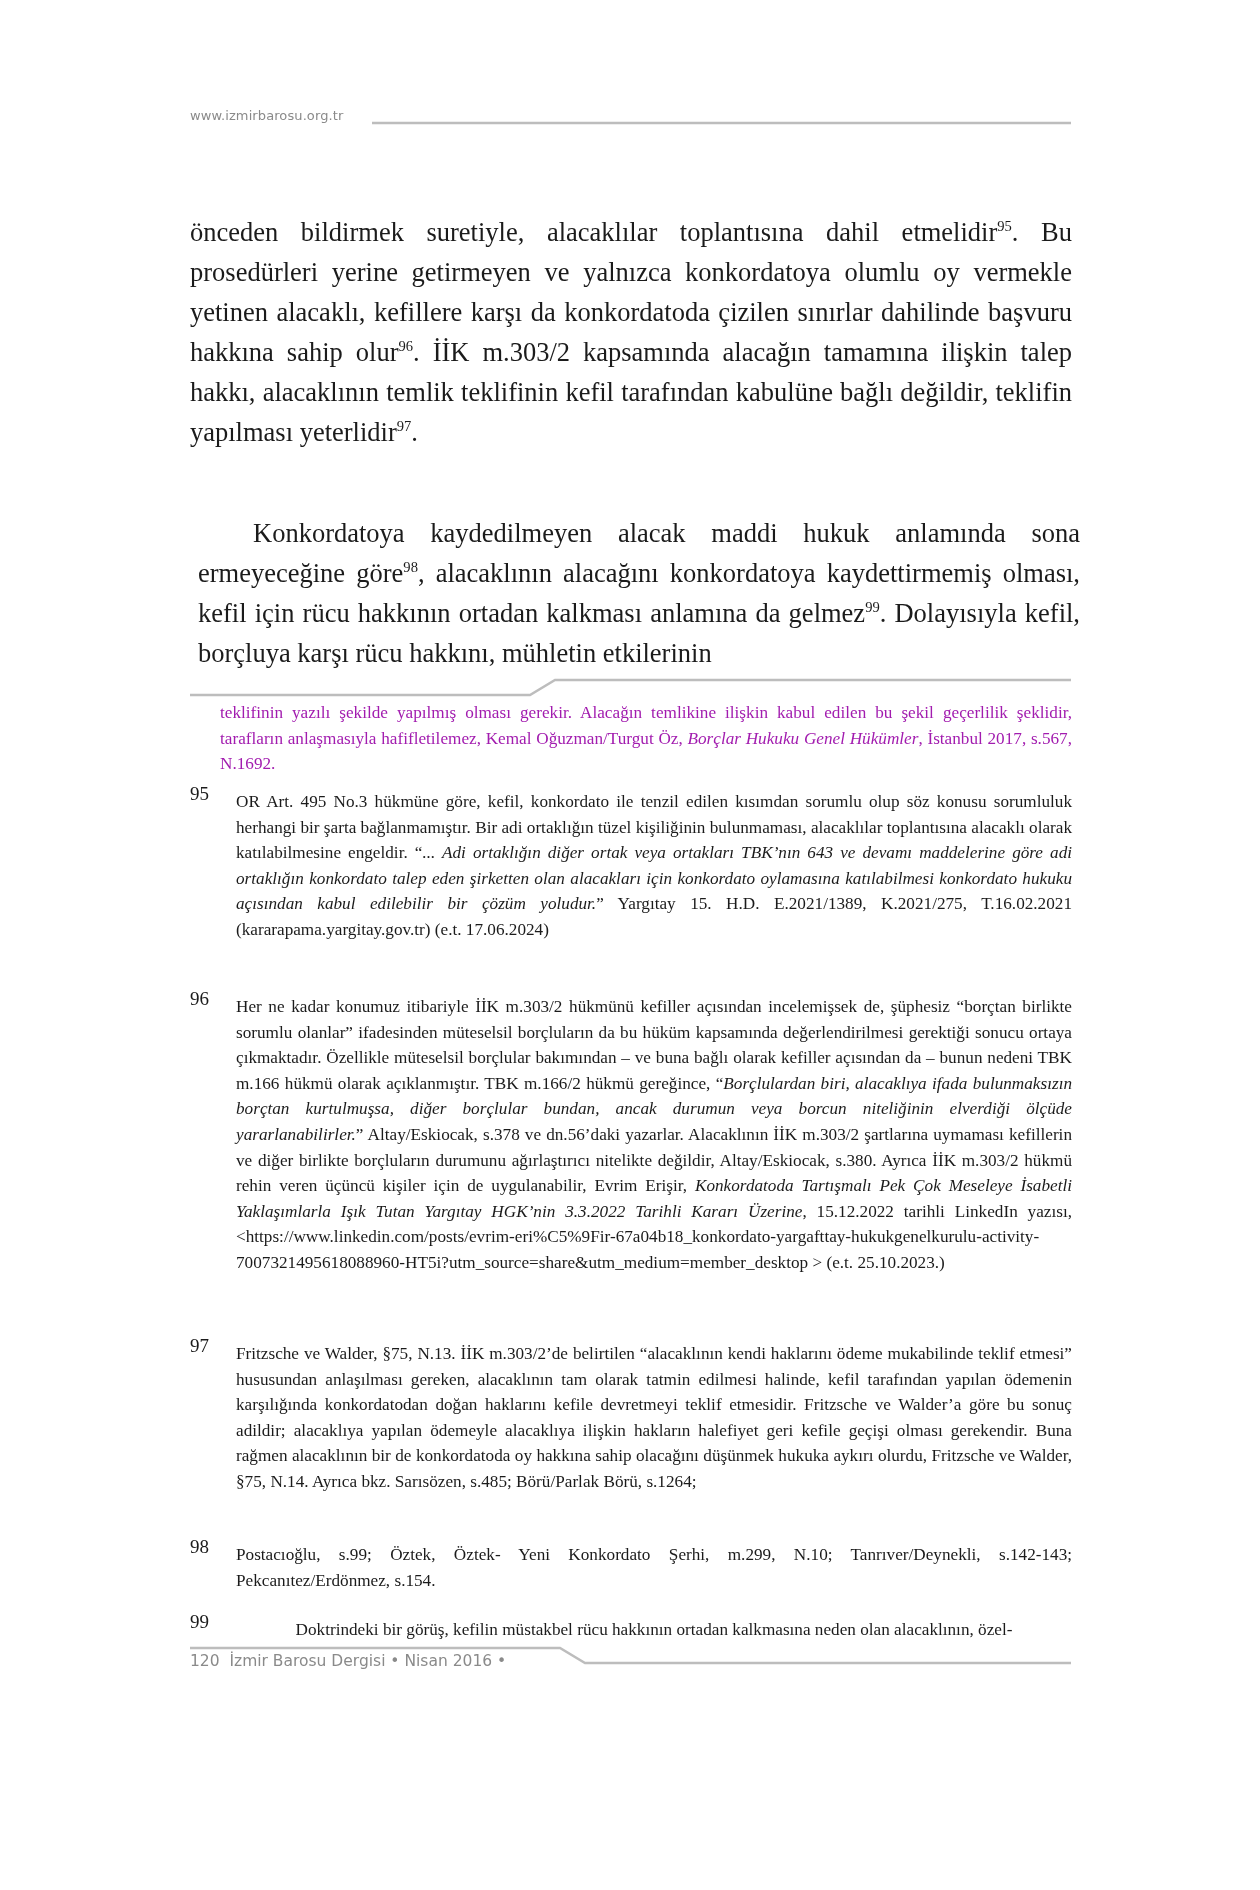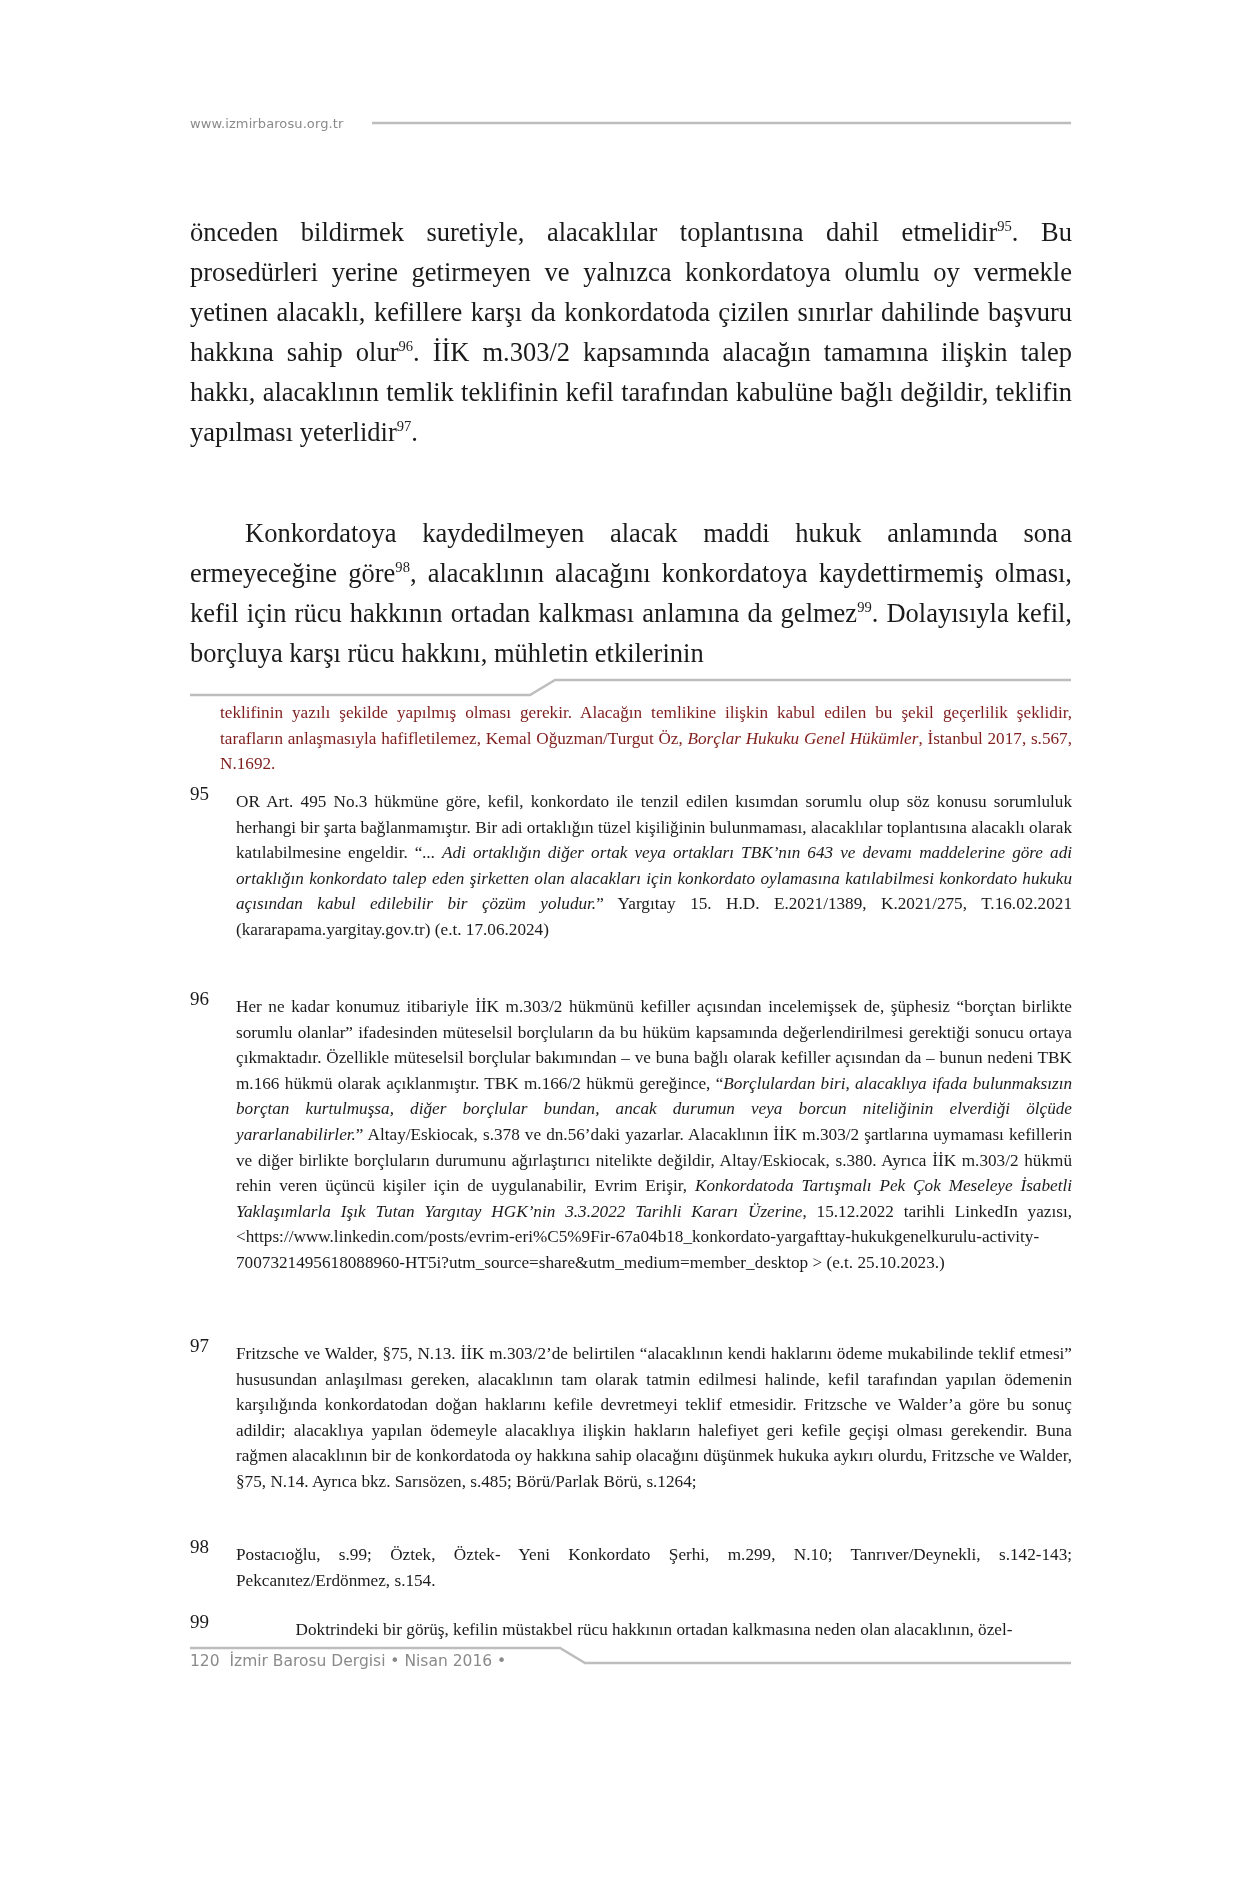--- a/index.html
+++ b/index.html
@@ -1,39 +1,39 @@
 <!DOCTYPE html>
 <html><head>
 <meta charset="utf-8">
 <style>
   html, body { margin: 0; padding: 0; background: #ffffff; }
   body { width: 1260px; height: 1890px; position: relative; overflow: hidden; }
   .page { position: absolute; left: 0; top: 0; width: 1260px; height: 1890px; }
 
   .header-url {
-    position: absolute; left: 190px; top: 116px;
+    position: absolute; left: 190px; top: 108px;
     font-family: "DejaVu Sans", sans-serif; font-size: 13px; color: #8a8a8a;
     letter-spacing: 0.1px;
   }
 
   .body-text {
     position: absolute; left: 190px; width: 882px;
     font-family: "Liberation Serif", serif; font-size: 26.5px; line-height: 40px;
     color: #1b1b1b; text-align: justify;
   }
   .body-text p { margin: 0; font-family: Liberation Serif, serif; }
   .p1 { top: 212px; }
-  .p2 { top: 513px; }
+  .p2 { top: 513px; margin-left: 8px; }
   .p2 p { text-indent: 55px; }
   sup { font-size: 0.55em; line-height: 0; vertical-align: super; }
 
   .fn-area {
     position: absolute; left: 190px; width: 882px;
     font-family: "Liberation Serif", serif; font-size: 17.2px; line-height: 25.5px;
-    color: #7f1d1d; text-align: justify;
+    color: #a21caf; text-align: justify;
   }
   .fn-cont { top: 700px; left: 220px; width: 852px; }
   .fn { position: absolute; left: 190px; width: 882px; }
   .fn .num {
     position: absolute; left: 0; top: -6px; font-size: 19px;
     font-family: "Liberation Serif", serif; color: #1b1b1b;
   }
   .fn .txt { margin-left: 46px; text-align: justify; font-family: "Liberation Serif", serif; font-size: 17.2px; line-height: 25.6px; color:#1b1b1b; }
   .fn95 { top: 789px; }
   .fn96 { top: 994px; }

